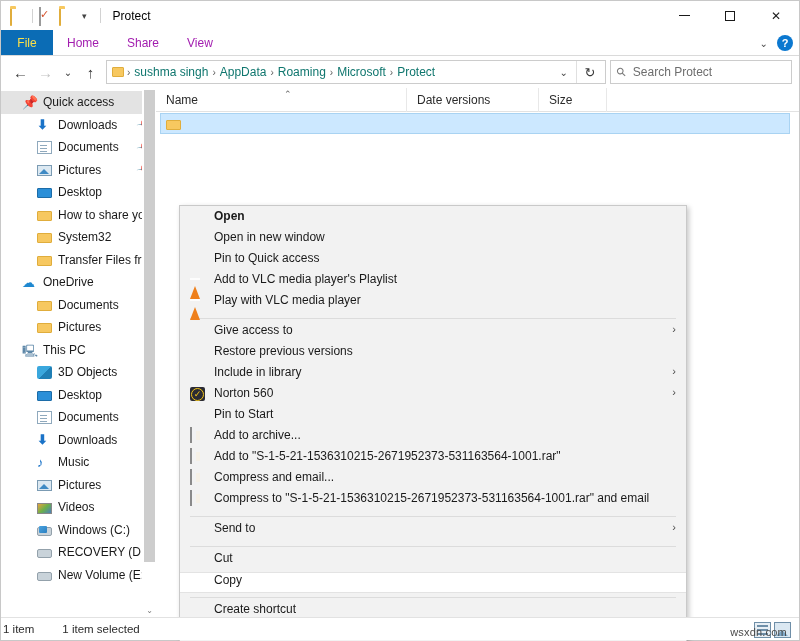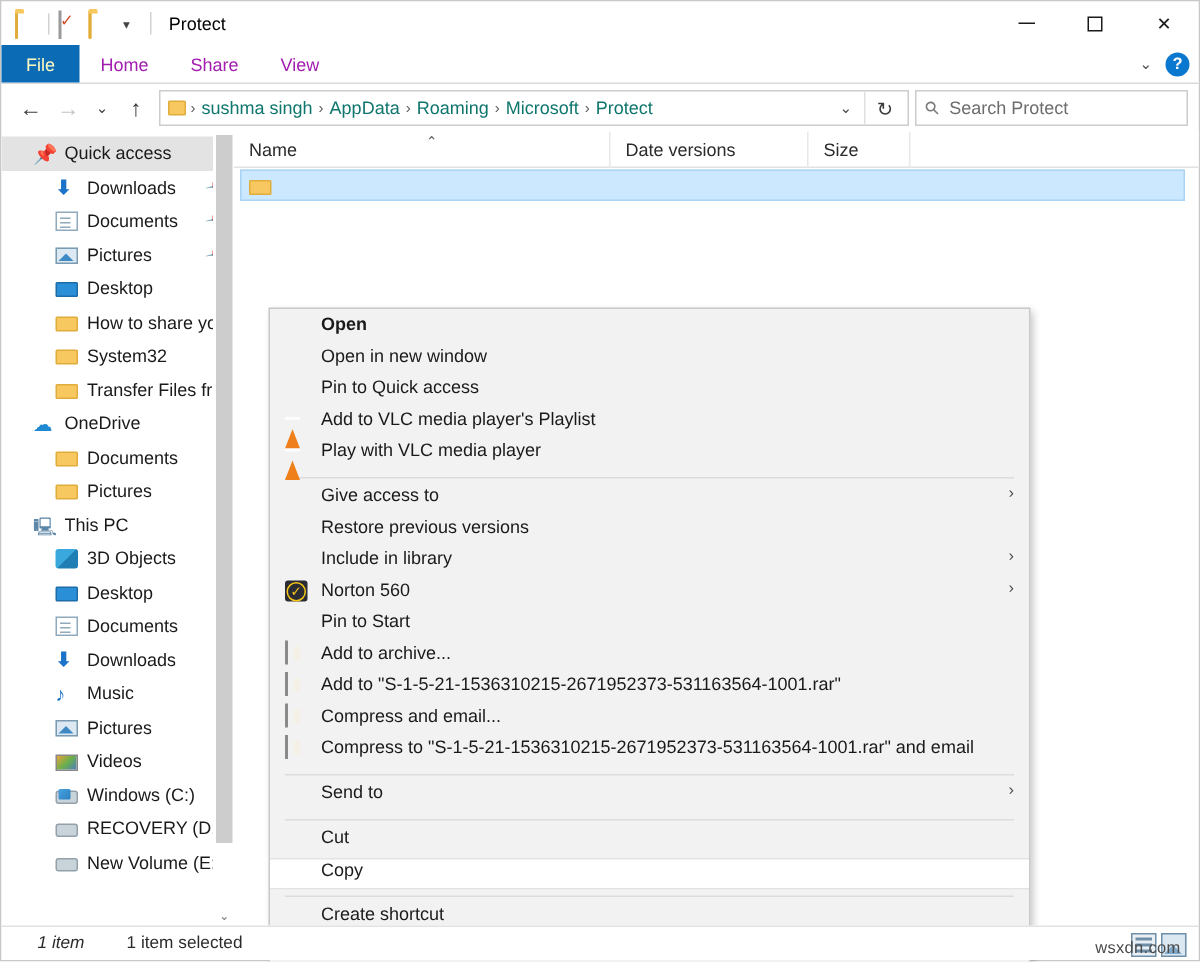--- a/index.html
+++ b/index.html
@@ -58,21 +58,21 @@
   .ribbon {
     height: 26px; flex: 0 0 26px;
     display: flex; align-items: stretch;
     background: #ffffff; position: relative;
     border-bottom: 1px solid #dadada;
   }
   .rtab {
     display: flex; align-items: center; justify-content: center;
     font-size: 12px; color: #a21caf; padding: 0 14px; min-width: 52px;
   }
-  .rtab.active { background: #0b6cb5; color: #fef9c3; justify-content: center; }
+  .rtab.active { background: #0b6cb5; color: #fde047; justify-content: center; }
   .ribbon-right { position: absolute; right: 6px; top: 0; height: 26px;
     display: flex; align-items: center; gap: 9px; }
   .ribbon-chevron { font-size: 10px; color: #4a4a4a; }
   .help-ico {
     width: 16px; height: 16px; border-radius: 50%;
     background: #0b78d0; color: #fff; font-size: 11px; font-weight: bold;
     display: flex; align-items: center; justify-content: center;
   }
 
   
@@ -205,21 +205,21 @@
                 display:flex;align-items:center;justify-content:center;}
   .norton-ico::after{content:"✓";color:#f5c518;font-size:9px;border:1.5px solid #f5c518;border-radius:50%;
                      width:11px;height:11px;display:flex;align-items:center;justify-content:center;line-height:1;}
 
   
   .statusbar {
     height: 23px; flex: 0 0 23px; border-top: 1px solid #e2e2e2;
     display: flex; align-items: center; background: #ffffff; position: relative;
   }
   .st-item { font-size: 11.5px; color: #2b2b2b; }
-  .st-1 { padding-left: 24px; font-style: italic; }
+  .st-1 { padding-left: 2px; }
   .st-2 { padding-left: 28px; }
   .status-views { position: absolute; right: 8px; bottom: 2px; display: flex; gap: 3px; }
   .sv { width: 17px; height: 16px; }
   .sv-details { border: 1px solid #6f8fa8; background: #e8eff5; position: relative; }
   .sv-details::after { content:""; position:absolute; top:2px; left:2px; width:11px; height:2px;
                        background:#6f8fa8; box-shadow:0 4px 0 #6f8fa8, 0 8px 0 #6f8fa8; }
   .sv-icons { border: 1px solid #6f8fa8; background: #dbe8f2; position: relative; }
   .sv-icons::after { content:""; position:absolute; bottom:1px; left:1px; width:0;height:0;
                      border-left:6px solid transparent;border-right:6px solid transparent;border-bottom:6px solid #7ea9c9;}
   .watermark { position: absolute; right: 12px; bottom: 2px; font-size: 11px; color: #4a4a4a;

